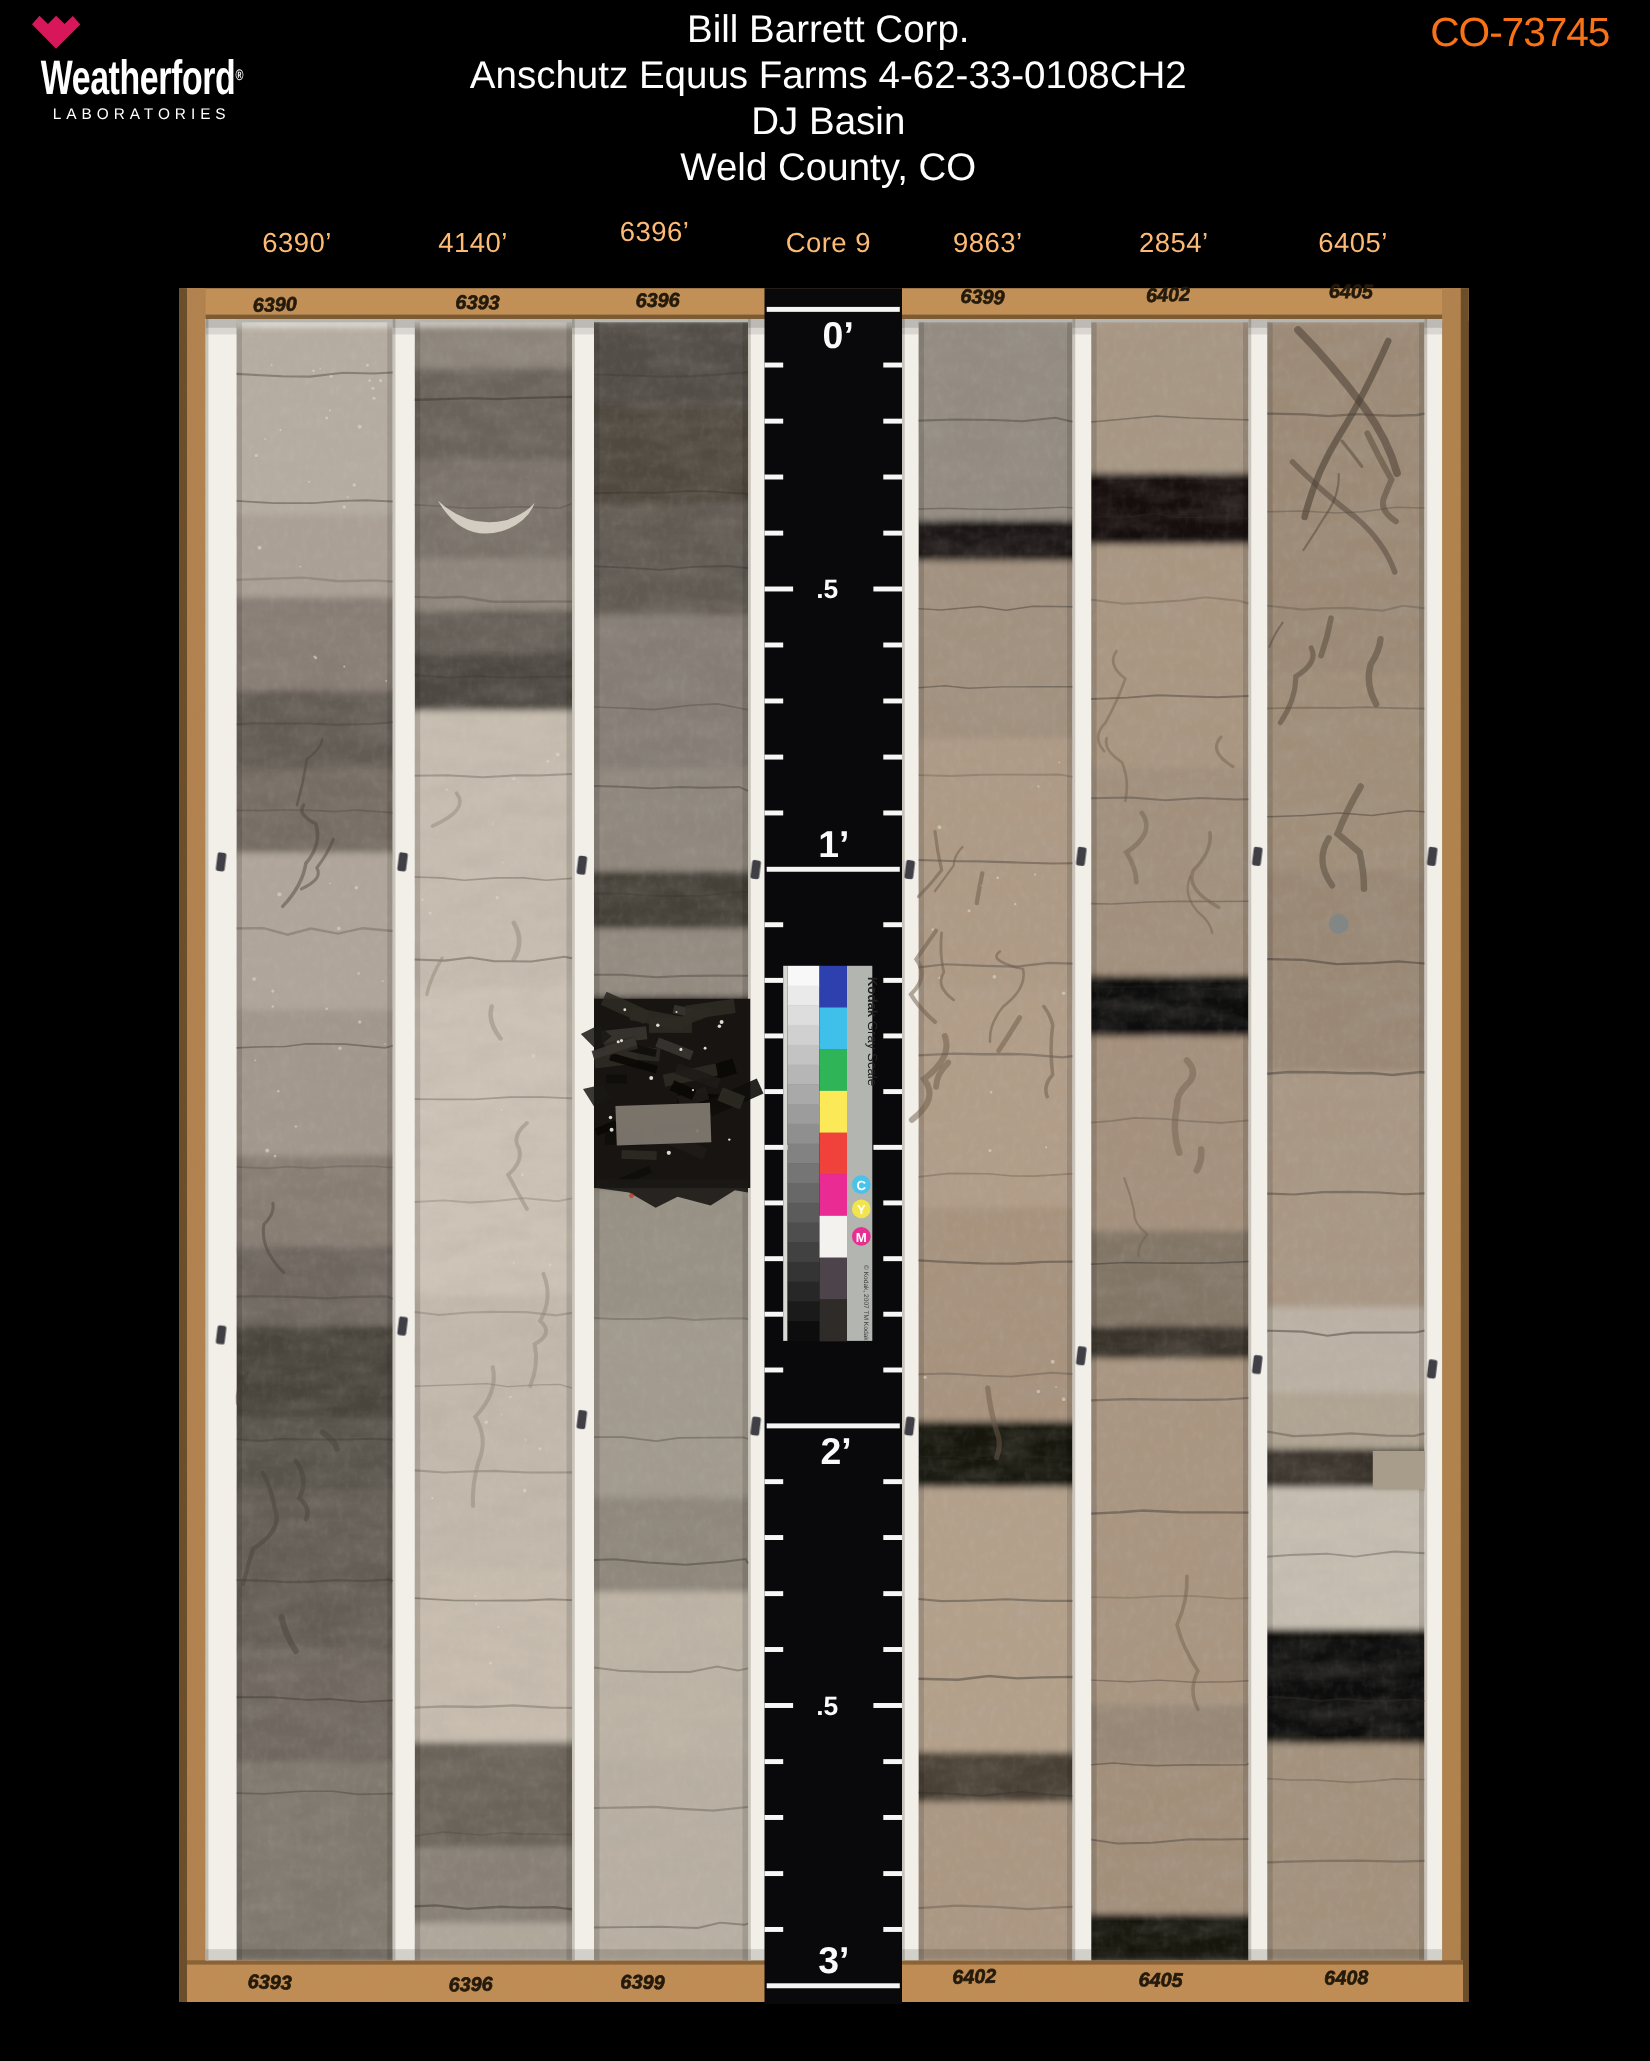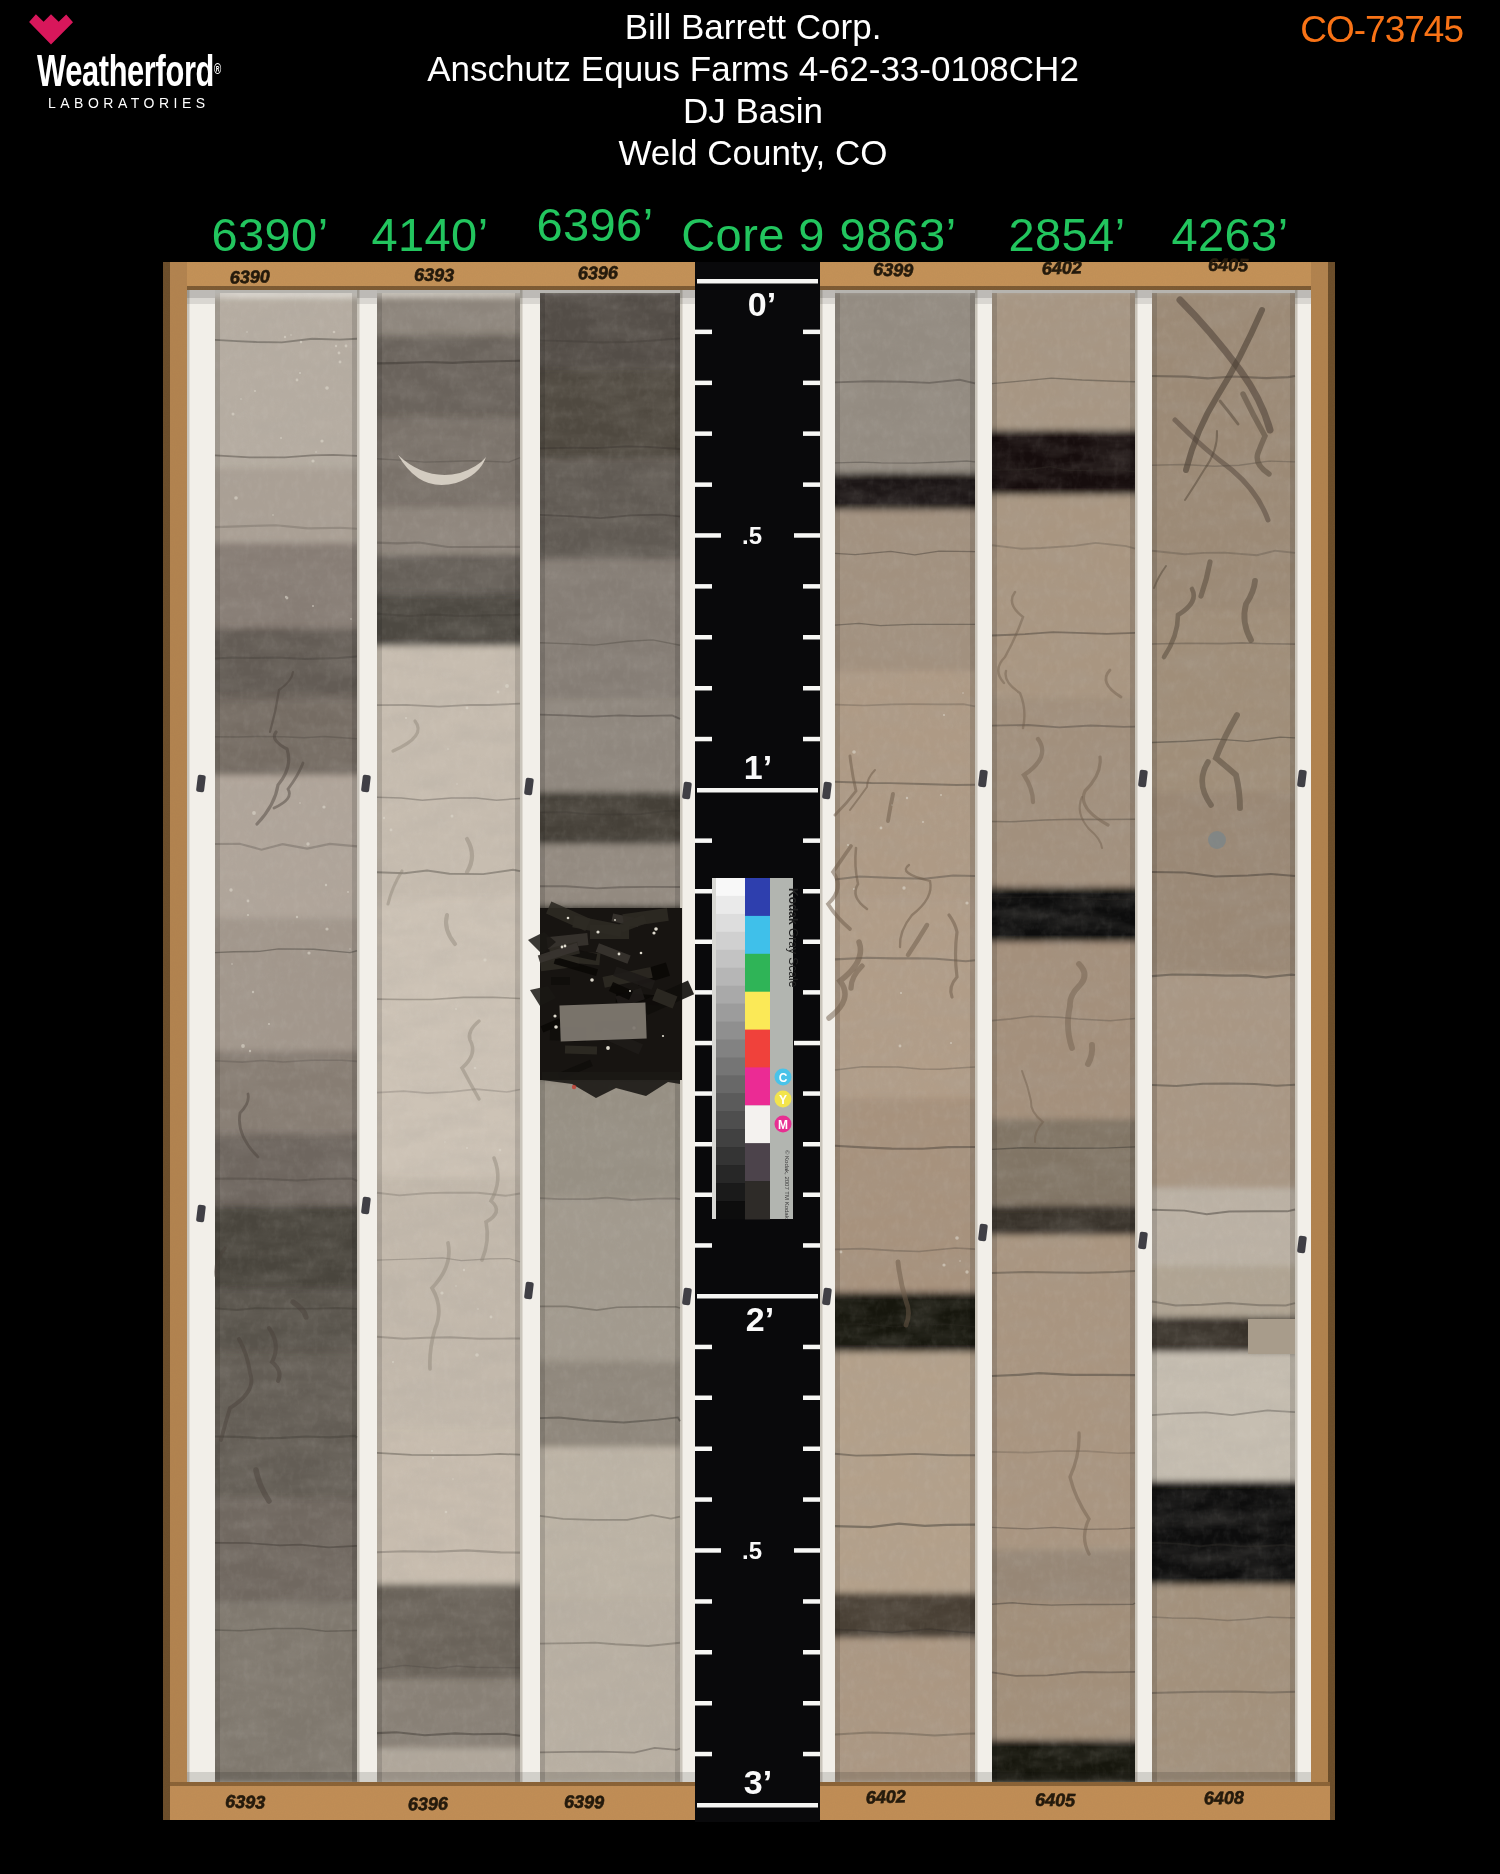--- a/index.html
+++ b/index.html
@@ -1,20 +1,20 @@
 <!DOCTYPE html>
 <html><head>
 <meta charset="utf-8">
 <style>
 html,body { margin:0; padding:0; background:#000; }
 body { width:1500px; height:1874px; position:relative; overflow:hidden;
        font-family:"Liberation Sans", sans-serif; }
 .hdr { position:absolute; left:3px; width:1500px; text-align:center; color:#fff;
         font-size:35px; white-space:nowrap; }
-.dep { position:absolute; color:#22c55e; font-size:47px; letter-spacing:0.4px; white-space:nowrap;
+.dep { position:absolute; color:#fdba74; font-size:25px; letter-spacing:0.4px; white-space:nowrap;
         transform:translateX(-50%); }
 </style>
 </head>
 <body>
 
 <svg style="position:absolute;left:0;top:0" width="110" height="60" viewBox="0 0 110 60">
 <polygon points="29.1,22 35.9,14.3 43.6,21.8 51,14.3 58.7,21.8 66.2,14.6 73,22.3 51,44.4" fill="#d8175b"></polygon>
 </svg>
 
 <div style="position:absolute;left:37px;top:49px;color:#fff;font-size:44px;font-weight:bold;letter-spacing:-0.5px;line-height:1;transform:scaleX(0.7);transform-origin:0 0">Weatherford<span style="font-size:14px;vertical-align:12px;letter-spacing:0">®</span></div>
@@ -36,21 +36,21 @@
 <div class="dep" style="left:430px;top:207px">4140’</div>
 
 <div class="dep" style="left:595px;top:197px">6396’</div>
 
 <div class="dep" style="left:753px;top:207px">Core 9</div>
 
 <div class="dep" style="left:898px;top:207px">9863’</div>
 
 <div class="dep" style="left:1067px;top:207px">2854’</div>
 
-<div class="dep" style="left:1230px;top:207px">4263’</div>
+<div class="dep" style="left:1230px;top:207px">6405’</div>
 
 <svg style="position:absolute;left:0;top:0" width="1500" height="1874" viewBox="0 0 1500 1874">
 <defs>
 <filter id="rockA" x="0%" y="0%" width="100%" height="100%">
 <feTurbulence type="fractalNoise" baseFrequency="0.022 0.055" numOctaves="4" seed="11" result="n"></feTurbulence>
 <feColorMatrix in="n" type="matrix" values="0 0 0 0 0.40  0 0 0 0 0.37  0 0 0 0 0.33  0.8 0.35 0 0 -0.42"></feColorMatrix>
 </filter>
 <filter id="rockB" x="0%" y="0%" width="100%" height="100%">
 <feTurbulence type="fractalNoise" baseFrequency="0.16 0.1" numOctaves="3" seed="29" result="n"></feTurbulence>
 <feColorMatrix in="n" type="matrix" values="0 0 0 0 0.93  0 0 0 0 0.91  0 0 0 0 0.87  0 0.55 0 0 -0.25"></feColorMatrix>

